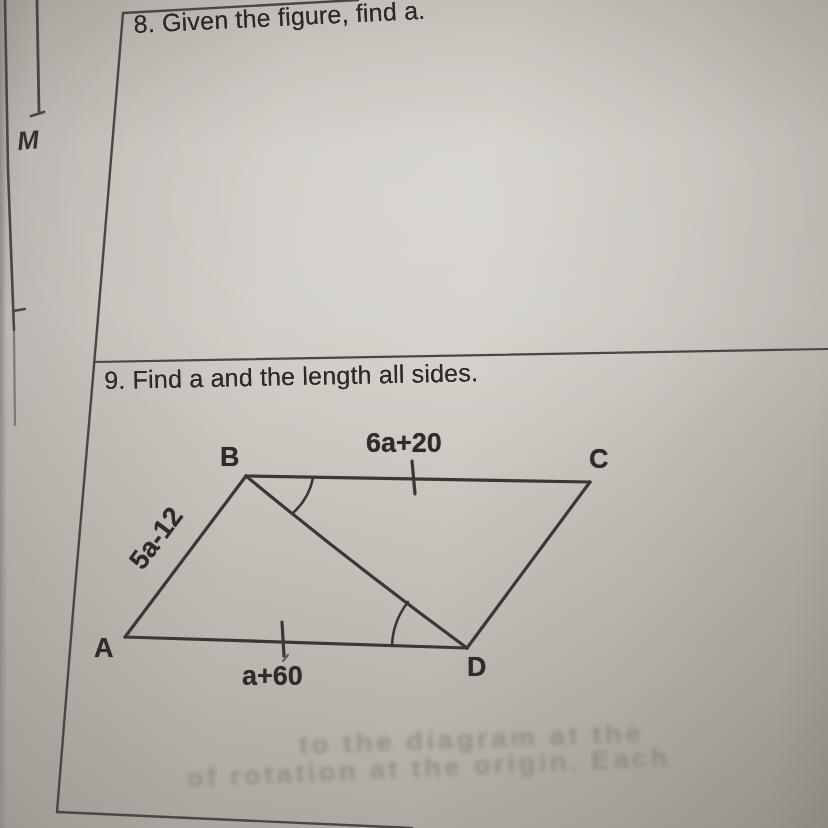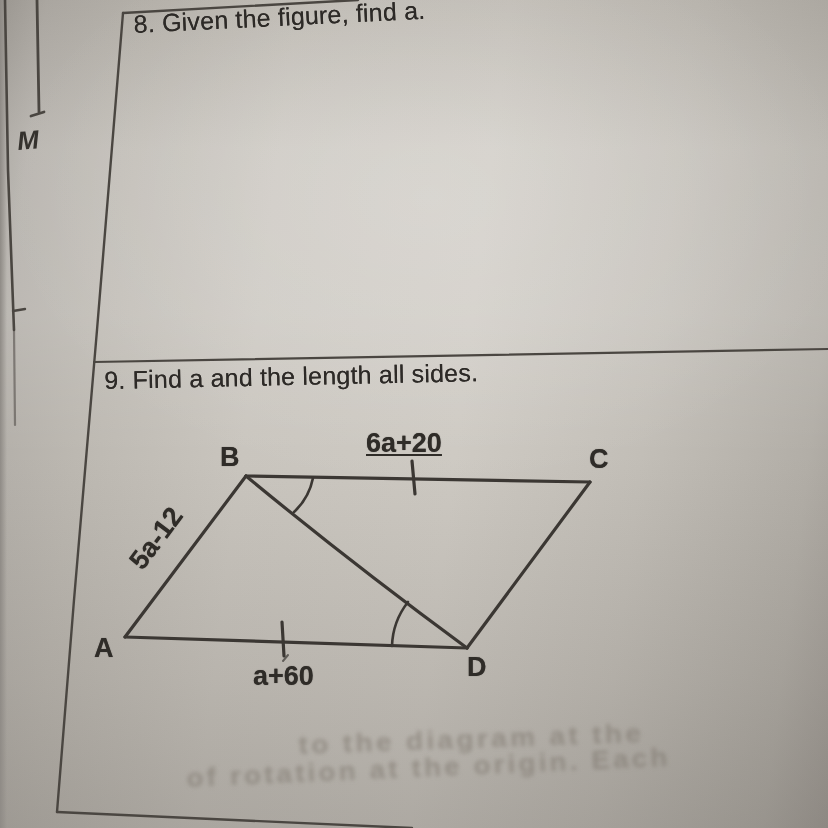--- a/index.html
+++ b/index.html
@@ -17,22 +17,22 @@
   .question{font-size:25px;letter-spacing:0.2px;text-shadow:0 0 0.6px rgba(45,42,39,0.9);}
   .q8{left:133px;top:10px;transform:rotate(-2.8deg);}
   .q9{left:104px;top:366px;transform:rotate(-1.2deg);}
   .margin-m{left:16px;top:126px;font-size:26px;font-weight:700;font-style:italic;transform:rotate(-5deg);color:#35322e;}
   .vlabel{font-size:27px;font-weight:700;color:#2f2c28;text-shadow:0 0 0.8px rgba(47,44,40,0.8);}
   .vb{left:220px;top:442px;}
   .vc{left:589px;top:444px;}
   .va{left:94px;top:633px;}
   .vd{left:467px;top:652px;}
   .slabel{font-size:27px;font-weight:700;color:#2f2c28;text-shadow:0 0 0.8px rgba(47,44,40,0.8);}
-  .s-top{left:366px;top:428px;text-decoration:underline;}
-  .s-bottom{left:253px;top:661px;}
+  .s-top{left:366px;top:428px;}
+  .s-bottom{left:242px;top:661px;}
   .s-left{left:122px;top:523px;transform:rotate(-53deg);transform-origin:center;}
   .ghost{position:absolute;color:rgba(122,115,106,0.55);font-weight:700;filter:blur(2px);letter-spacing:3px;font-size:25px;white-space:nowrap;}
   .ghost1{left:298px;top:731px;transform:rotate(-2deg) scaleX(1.12);transform-origin:left top;}
   .ghost2{left:186px;top:764px;transform:rotate(-2.5deg) scaleX(1.1);transform-origin:left top;}
 </style>
 </head>
 <body>
 
 <div class="photo">
   <div class="shade-left"></div>

